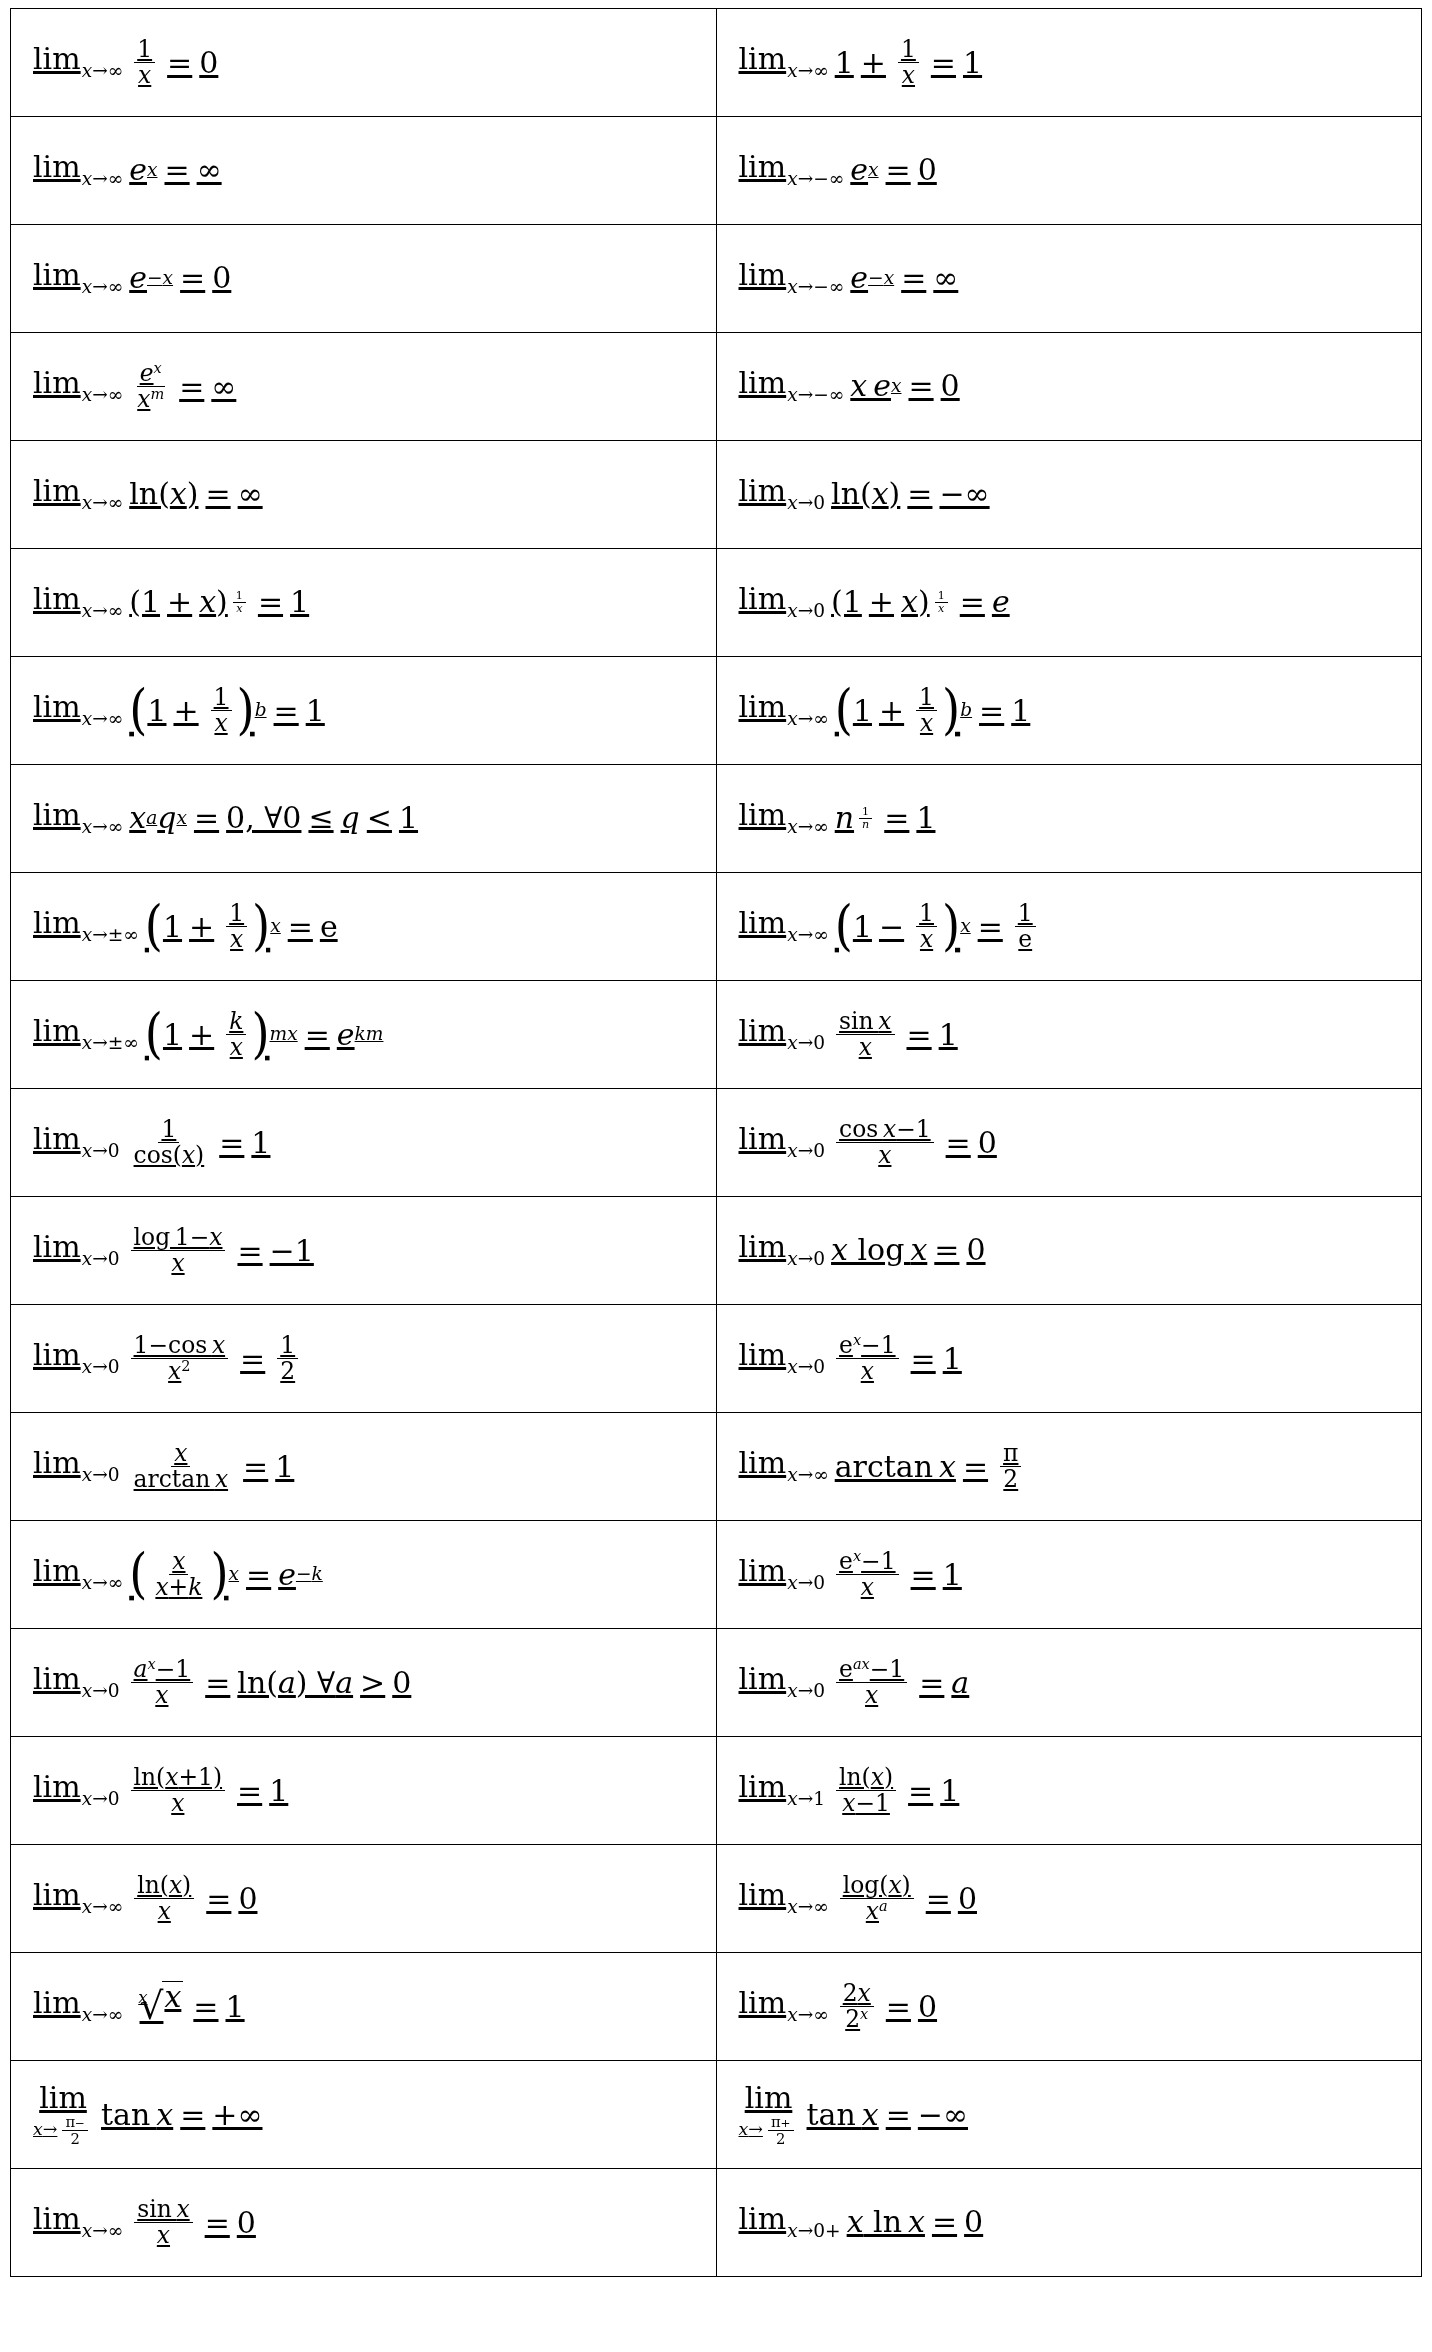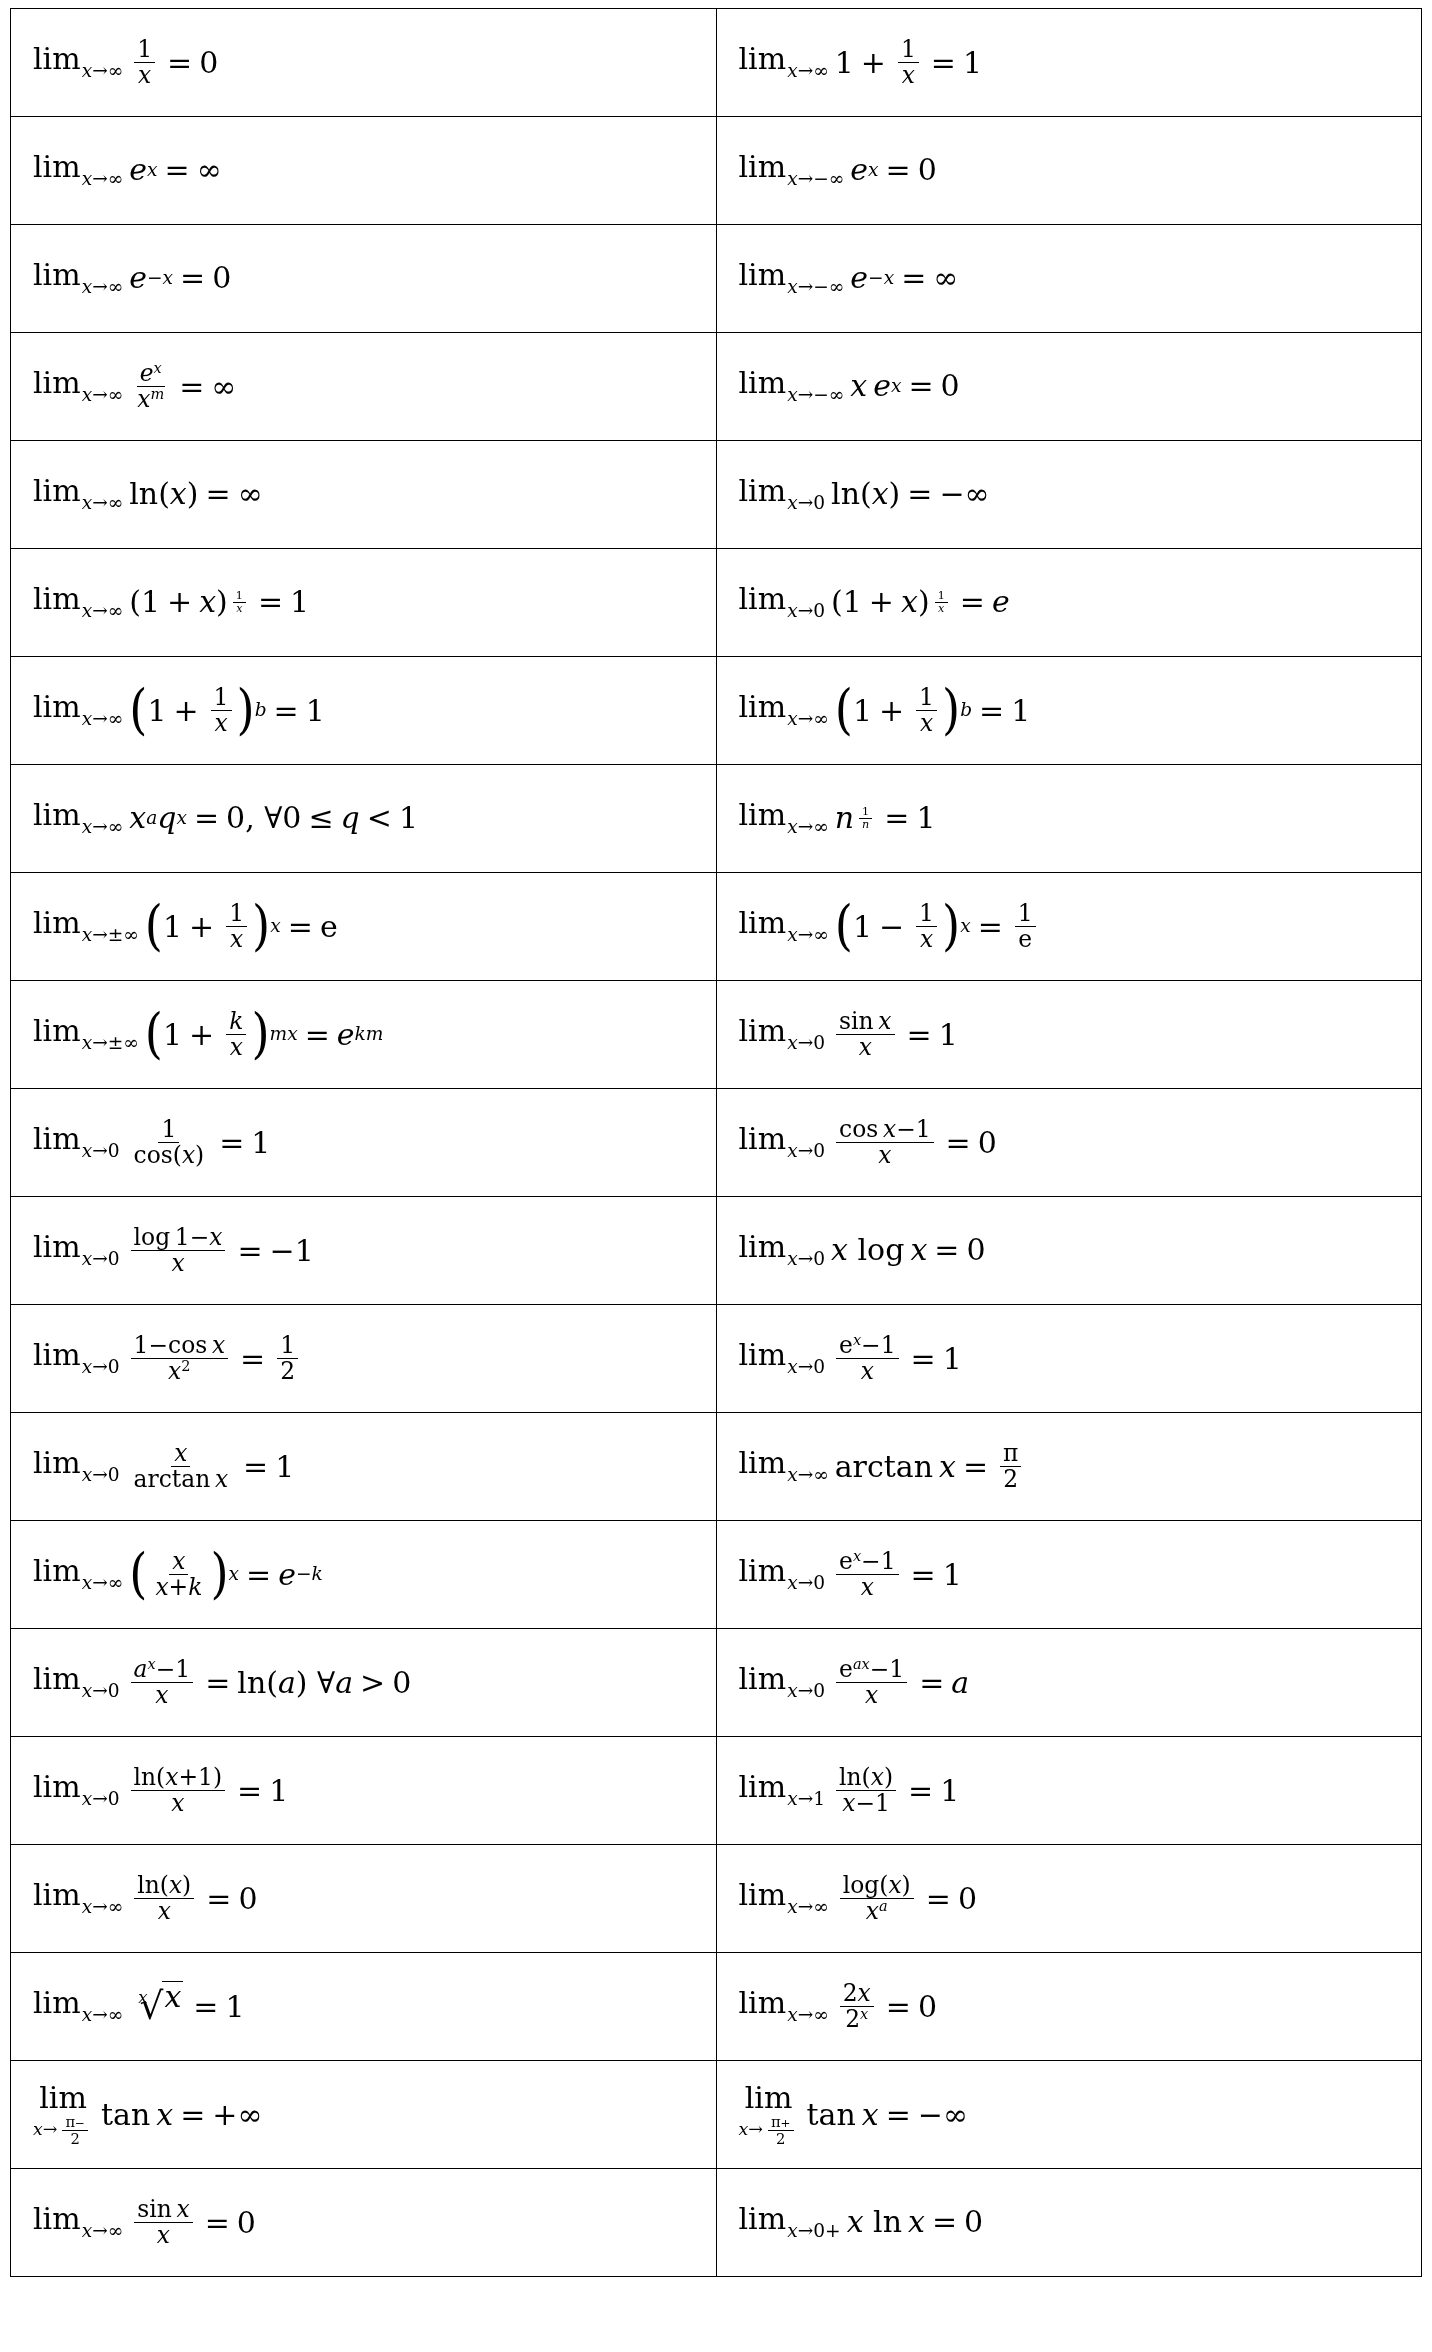--- a/index.html
+++ b/index.html
@@ -22,20 +22,21 @@
     width: 1412px;
     table-layout: fixed;
   }
   table.limits td {
     border: 1.5px solid #000000;
     height: 108px;
     padding: 12px 22px;
     vertical-align: middle;
     width: 50%;
     box-sizing: border-box;
+    text-decoration: underline;
   }
   .formula {
     font-size: 30px;
     line-height: 1.0;
     white-space: nowrap;
     display: flex;
     align-items: center;
     font-family: "DejaVu Serif", "Liberation Serif", serif;
   }
   

